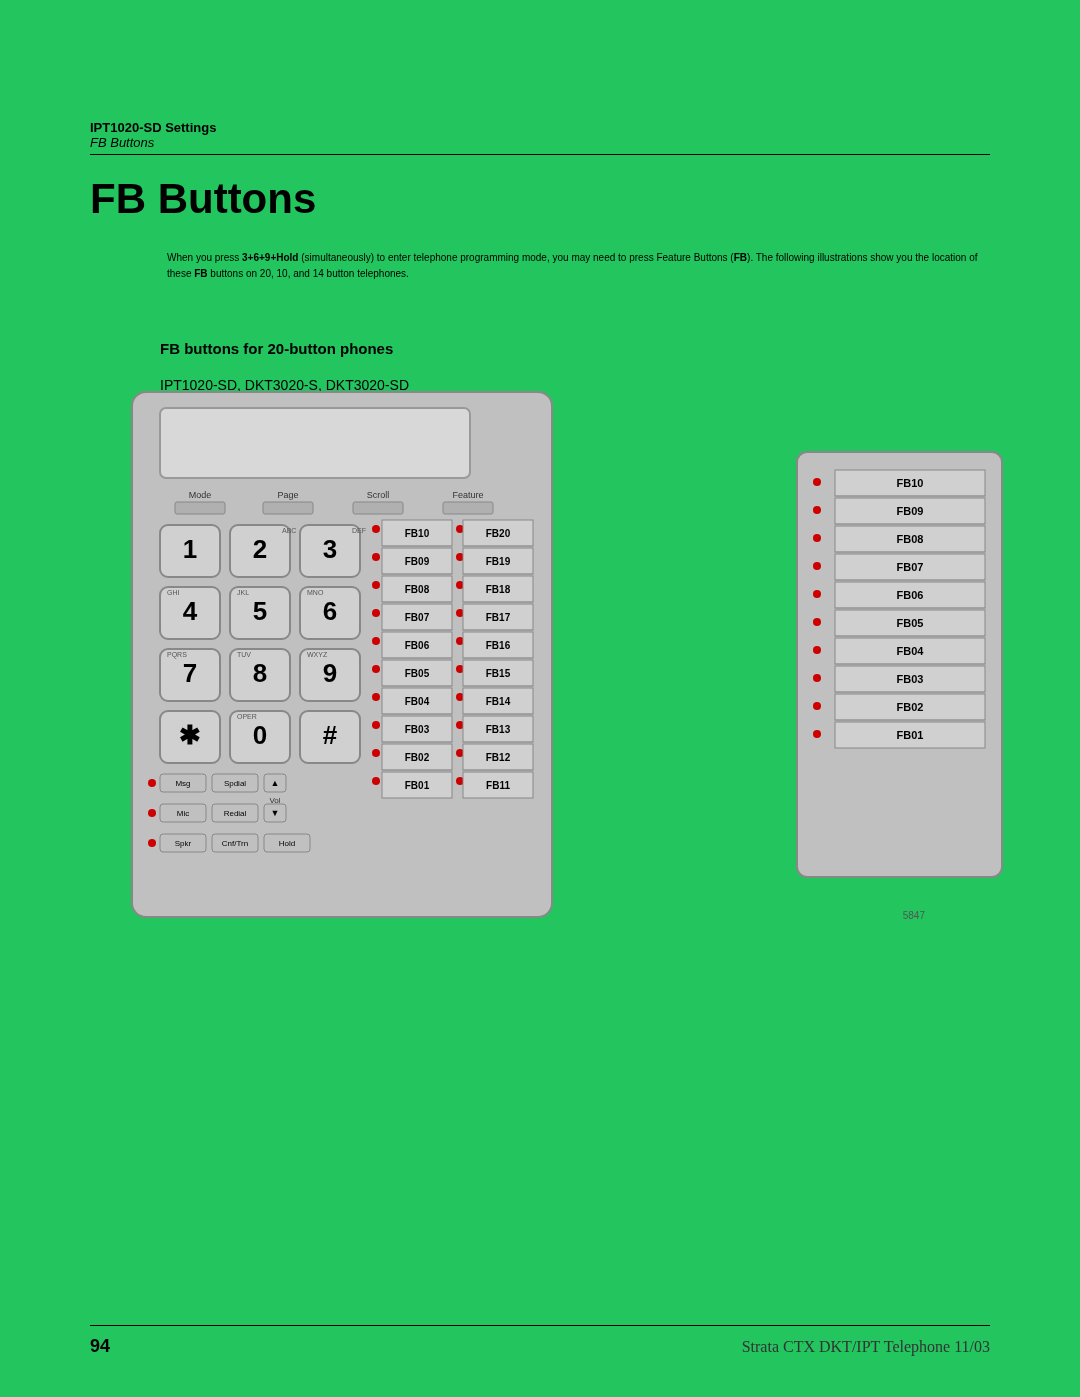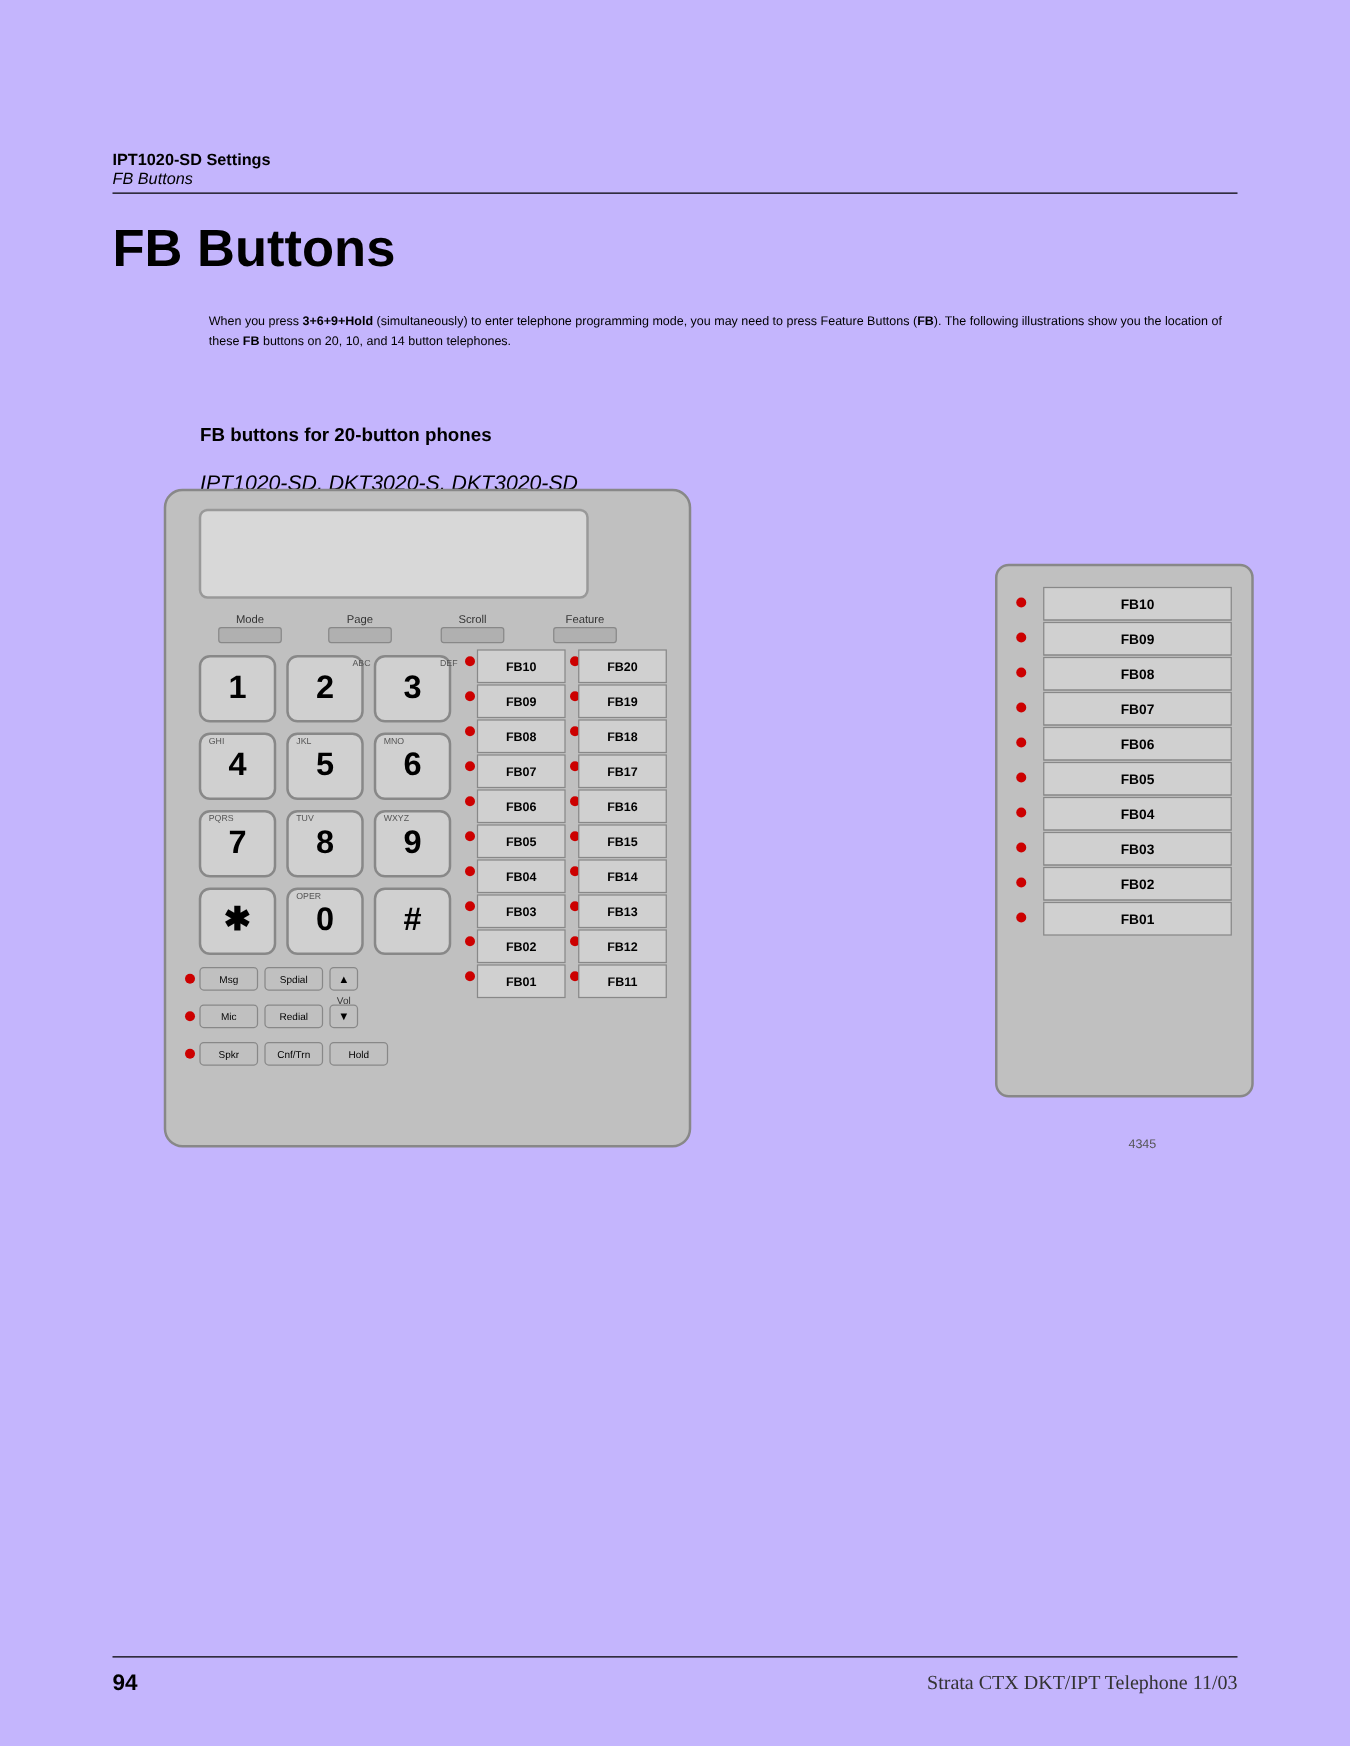--- a/index.html
+++ b/index.html
@@ -8,21 +8,21 @@
       height: 1397px;
       background: #ffffff;
       font-family: Arial, Helvetica, sans-serif;
       position: relative;
       overflow: hidden;
     }
 
     .page-container {
       width: 1080px;
       height: 1397px;
-      background: #c4b5fd;
+      background: #22c55e;
       position: relative;
     }
 
     
     .header-section {
       position: absolute;
       top: 120px;
       left: 90px;
       right: 90px;
     }
@@ -67,24 +67,23 @@
 
     .body-text .bold { font-weight: bold; }
 
     .section-title {
       font-size: 15px;
       font-weight: bold;
       margin-bottom: 20px;
     }
 
     .section-subtitle {
-      font-size: 17px;
+      font-size: 14px;
       color: #000;
       margin-bottom: 28px;
-      font-style: italic;
     }
 
     
     .footer {
       position: absolute;
       bottom: 40px;
       left: 90px;
       right: 90px;
       display: flex;
       justify-content: space-between;
@@ -373,20 +372,20 @@
     <line x1="40" y1="74" x2="190" y2="74" stroke="#888" stroke-width="0.5"></line>
     <line x1="40" y1="102" x2="190" y2="102" stroke="#888" stroke-width="0.5"></line>
     <line x1="40" y1="130" x2="190" y2="130" stroke="#888" stroke-width="0.5"></line>
     <line x1="40" y1="158" x2="190" y2="158" stroke="#888" stroke-width="0.5"></line>
     <line x1="40" y1="186" x2="190" y2="186" stroke="#888" stroke-width="0.5"></line>
     <line x1="40" y1="214" x2="190" y2="214" stroke="#888" stroke-width="0.5"></line>
     <line x1="40" y1="242" x2="190" y2="242" stroke="#888" stroke-width="0.5"></line>
     <line x1="40" y1="270" x2="190" y2="270" stroke="#888" stroke-width="0.5"></line>
   </svg>
 
-  <div style="position:absolute; top:910px; right:155px; font-size:10px; color:#555;">4345</div>
+  <div style="position:absolute; top:910px; right:155px; font-size:10px; color:#555;">5847</div>
 
   <div class="footer">
     <div class="footer-page">94</div>
     <div class="footer-info">Strata CTX DKT/IPT Telephone   11/03</div>
   </div>
 
 </div>
 
 </body></html>

